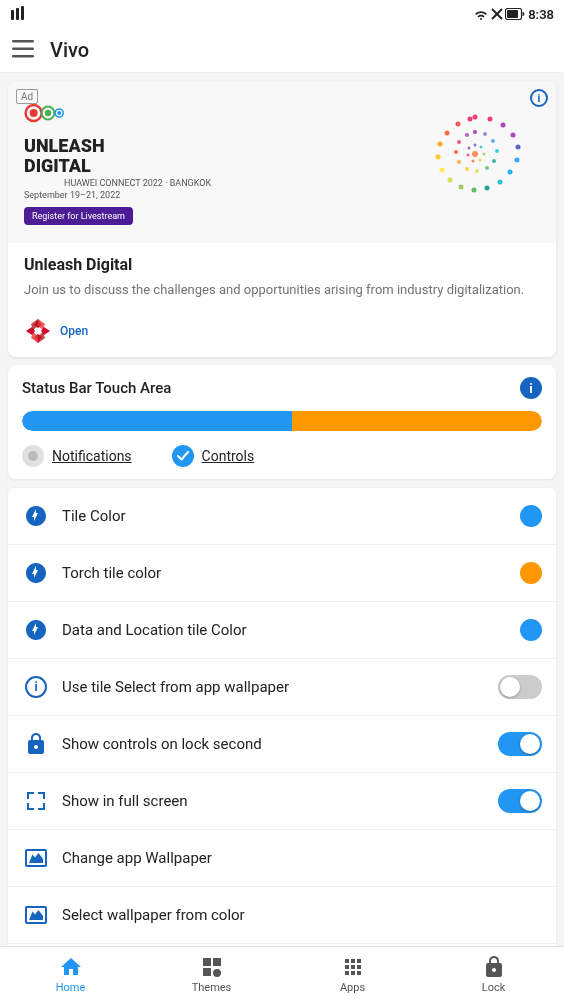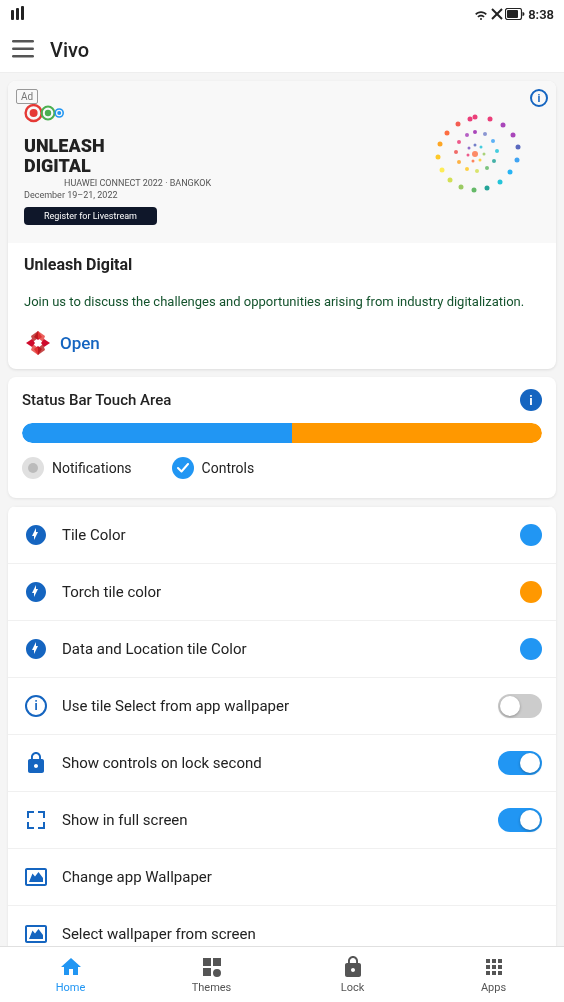--- a/index.html
+++ b/index.html
@@ -64,41 +64,41 @@
       border-radius: 50%;
       display: flex; align-items: center; justify-content: center;
       font-size: 11px; color: #1565c0; font-weight: bold;
     }
     .ad-text-block { flex: 1; padding-right: 8px; }
     .ad-logo { margin-bottom: 6px; }
     .ad-headline { font-size: 22px; font-weight: bold; color: #222; line-height: 1.1; }
     .ad-sub { font-size: 12px; color: #555; margin-top: 2px; padding-left: 40px; }
     .ad-event { font-size: 10px; color: #555; margin-top: 2px; }
     .ad-register-btn {
-      background: #0f172a;
+      background: #4c1d95;
       color: #fff;
       font-size: 10px;
       border-radius: 4px;
-      padding: 4px 20px;
+      padding: 4px 8px;
       display: inline-block;
       margin-top: 7px;
     }
     .ad-graphic {
       width: 130px; height: 130px;
       position: relative;
       flex-shrink: 0;
     }
     .ad-spiral {
       width: 130px; height: 130px;
     }
     .ad-body { padding: 12px 16px; }
     .ad-title { font-size: 16px; font-weight: bold; }
-    .ad-desc { font-size: 13px; color: #14532d; margin-top: 20px; }
+    .ad-desc { font-size: 13px; color: #737373; margin-top: 8px; }
     .ad-footer { display: flex; align-items: center; gap: 8px; padding: 8px 16px 12px; }
-    .ad-open-link { color: #1565c0; font-size: 17px; font-weight: 500; }
+    .ad-open-link { color: #1565c0; font-size: 12px; font-weight: 500; }
 
     
     .section {
       background: #fff;
       margin: 8px;
       border-radius: 8px;
       box-shadow: 0 1px 3px rgba(0,0,0,0.08);
       overflow: hidden;
     }
     .section-header {
@@ -130,22 +130,23 @@
       background: #2196f3;
       border-radius: 10px 0 0 10px;
     }
     .slider-right {
       width: 48%;
       background: #ff9800;
       border-radius: 0 10px 10px 0;
     }
     .radio-row {
       display: flex;
-      padding: 4px 14px 19px;
+      padding: 4px 14px 12px;
       gap: 40px;
+      text-decoration: underline;
     }
     .radio-item {
       display: flex; align-items: center; gap: 8px;
     }
     .radio-circle {
       width: 22px; height: 22px; border-radius: 50%;
       background: #e0e0e0;
       display: flex; align-items: center; justify-content: center;
     }
     .radio-inner {
@@ -283,21 +284,21 @@
             <circle cx="12" cy="14" r="10" fill="none" stroke="#e53935" stroke-width="3"></circle>
             <circle cx="12" cy="14" r="5" fill="#e53935"></circle>
             <circle cx="30" cy="14" r="8" fill="none" stroke="#4CAF50" stroke-width="2.5"></circle>
             <circle cx="30" cy="14" r="4" fill="#4CAF50"></circle>
             <circle cx="44" cy="14" r="5" fill="none" stroke="#2196f3" stroke-width="2"></circle>
             <circle cx="44" cy="14" r="2.5" fill="#2196f3"></circle>
           </svg>
         </div>
         <div class="ad-headline" style="font-size:18px;font-weight:900;line-height:1.1;">UNLEASH<br>DIGITAL</div>
         <div class="ad-sub" style="font-size:9px;color:#555;margin-top:2px;">HUAWEI CONNECT 2022 · BANGKOK</div>
-        <div class="ad-event" style="font-size:9px;color:#555;">December 19–21, 2022</div>
+        <div class="ad-event" style="font-size:9px;color:#555;">September 19–21, 2022</div>
         <div class="ad-register-btn" style="font-size:9px;">Register for Livestream</div>
       </div>
 
       <div class="ad-graphic">
         <svg class="ad-spiral" viewBox="0 0 130 130">
 
           <defs>
             <radialGradient id="spiralGrad" cx="50%" cy="50%">
               <stop offset="0%" stop-color="#9c27b0"></stop>
               <stop offset="40%" stop-color="#2196f3"></stop>
@@ -472,21 +473,21 @@
           </svg>
         </div>
         <span class="setting-label">Change app Wallpaper</span>
       </div>
       <div class="setting-row">
         <div class="setting-icon">
           <svg viewBox="0 0 24 24" fill="#1565c0">
             <path d="M21 3H3c-1.1 0-2 .9-2 2v14c0 1.1.9 2 2 2h18c1.1 0 2-.9 2-2V5c0-1.1-.9-2-2-2zm0 16H3V5h18v14zm-2-6l-4.5-6-3.5 4.51-2.5-3.01L5 17h14z"></path>
           </svg>
         </div>
-        <span class="setting-label">Select wallpaper from screen</span>
+        <span class="setting-label">Select wallpaper from color</span>
       </div>
       <div class="setting-row">
         <div class="setting-icon">
           <svg viewBox="0 0 24 24" fill="#1565c0">
             <path d="M4 8h4V4H4v4zm6 12h4v-4h-4v4zm-6 0h4v-4H4v4zm0-6h4v-4H4v4zm6 0h4v-4h-4v4zm6-10v4h4V4h-4zm-6 4h4V4h-4v4zm6 6h4v-4h-4v4zm0 6h4v-4h-4v4z"></path>
           </svg>
         </div>
         <span class="setting-label">Show second page of controls</span>
         <div class="toggle on">
           <div class="toggle-thumb"></div>
@@ -504,23 +505,23 @@
     <span class="nav-label">Home</span>
   </div>
   <div class="nav-item">
     <svg viewBox="0 0 24 24">
       <path d="M3 3h8v8H3zm10 0h8v8h-8zM3 13h8v8H3zm10 5a4 4 0 118 0 4 4 0 01-8 0z"></path>
     </svg>
     <span class="nav-label">Themes</span>
   </div>
   <div class="nav-item">
     <svg viewBox="0 0 24 24">
+      <path d="M4 8h4V4H4v4zm6 12h4v-4h-4v4zm-6 0h4v-4H4v4zm0-6h4v-4H4v4zm6 0h4v-4h-4v4zm6-10v4h4V4h-4zm-6 4h4V4h-4v4zm6 6h4v-4h-4v4zm0 6h4v-4h-4v4z"></path>
+    </svg>
+    <span class="nav-label">Apps</span>
+  </div>
+  <div class="nav-item">
+    <svg viewBox="0 0 24 24">
       <path d="M18 8h-1V6c0-2.76-2.24-5-5-5S7 3.24 7 6v2H6c-1.1 0-2 .9-2 2v10c0 1.1.9 2 2 2h12c1.1 0 2-.9 2-2V10c0-1.1-.9-2-2-2zm-6 9c-1.1 0-2-.9-2-2s.9-2 2-2 2 .9 2 2-.9 2-2 2zm3.1-9H8.9V6c0-1.71 1.39-3.1 3.1-3.1 1.71 0 3.1 1.39 3.1 3.1v2z"></path>
     </svg>
     <span class="nav-label">Lock</span>
   </div>
-  <div class="nav-item">
-    <svg viewBox="0 0 24 24">
-      <path d="M4 8h4V4H4v4zm6 12h4v-4h-4v4zm-6 0h4v-4H4v4zm0-6h4v-4H4v4zm6 0h4v-4h-4v4zm6-10v4h4V4h-4zm-6 4h4V4h-4v4zm6 6h4v-4h-4v4zm0 6h4v-4h-4v4z"></path>
-    </svg>
-    <span class="nav-label">Apps</span>
-  </div>
 </div>
 
 </body></html>

